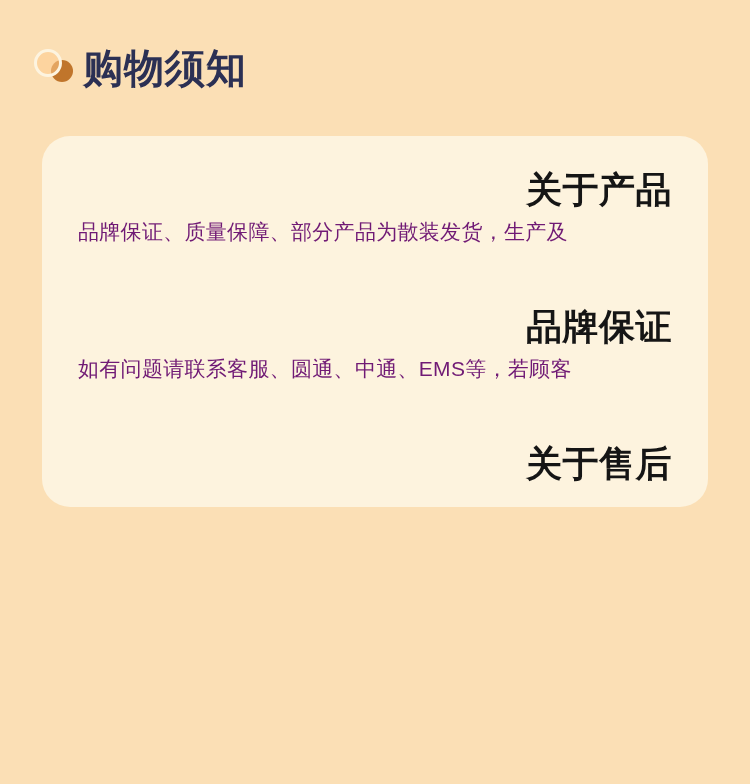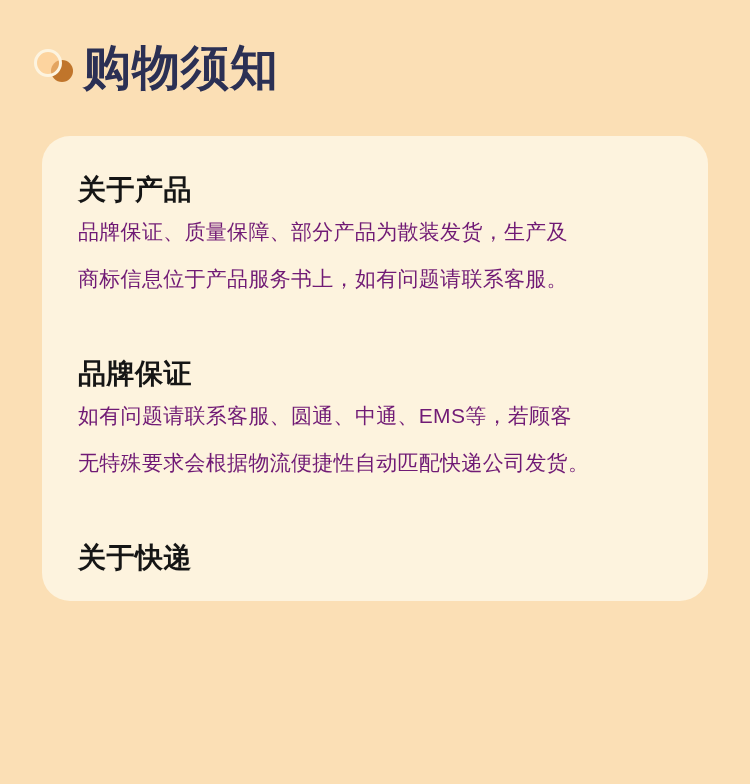--- a/index.html
+++ b/index.html
@@ -41,42 +41,43 @@
   .circle-dark {
     position: absolute;
     left: 17px;
     top: 11px;
     width: 22px;
     height: 22px;
     border-radius: 50%;
     z-index: 1;
   }
   .title {
-    font-size: 48px;
+    font-size: 40px;
     font-weight: 700;
     line-height: 44px;
     letter-spacing: 1px;
   }
   .card {
     box-sizing: border-box;
     width: 666px;
     margin: 46px 42px 0 42px;
     background: #fdf3de;
     border-radius: 28px;
     padding: 36px 36px 25px 36px;
   }
   .section { margin-bottom: 54px; }
   .section:last-child { margin-bottom: 0; }
   .section-heading {
     margin: 0;
-    font-size: 28px;
+    font-size: 36px;
     line-height: 36px;
     font-weight: 700;
     color: #151515;
     letter-spacing: 0.5px;
+    text-align: right;
   }
   .section-body {
     font-size: 21px;
     line-height: 47px;
     color: #701a75;
     letter-spacing: 0.3px;
   }
   .section-body .line { white-space: nowrap; }
 </style>
 </head>
@@ -91,30 +92,28 @@
     </div>
     <div class="title" style="color: rgb(43, 48, 84);">购物须知</div>
   </div>
 
   <div class="card">
 
     <div class="section">
       <h2 class="section-heading">关于产品</h2>
       <div class="section-body">
           <div class="line">品牌保证、质量保障、部分产品为散装发货，生产及</div>
-          <div class="line">商标信息位于产品服务书上，如有问题请联系客服。</div>
         </div>
     </div>
 
     <div class="section">
       <h2 class="section-heading">品牌保证</h2>
       <div class="section-body">
           <div class="line">如有问题请联系客服、圆通、中通、EMS等，若顾客</div>
-          <div class="line">无特殊要求会根据物流便捷性自动匹配快递公司发货。</div>
         </div>
     </div>
 
     <div class="section">
-      <h2 class="section-heading">关于快递</h2>
+      <h2 class="section-heading">关于售后</h2>
     </div>
 
   </div>
 </div>
 
 </body></html>

